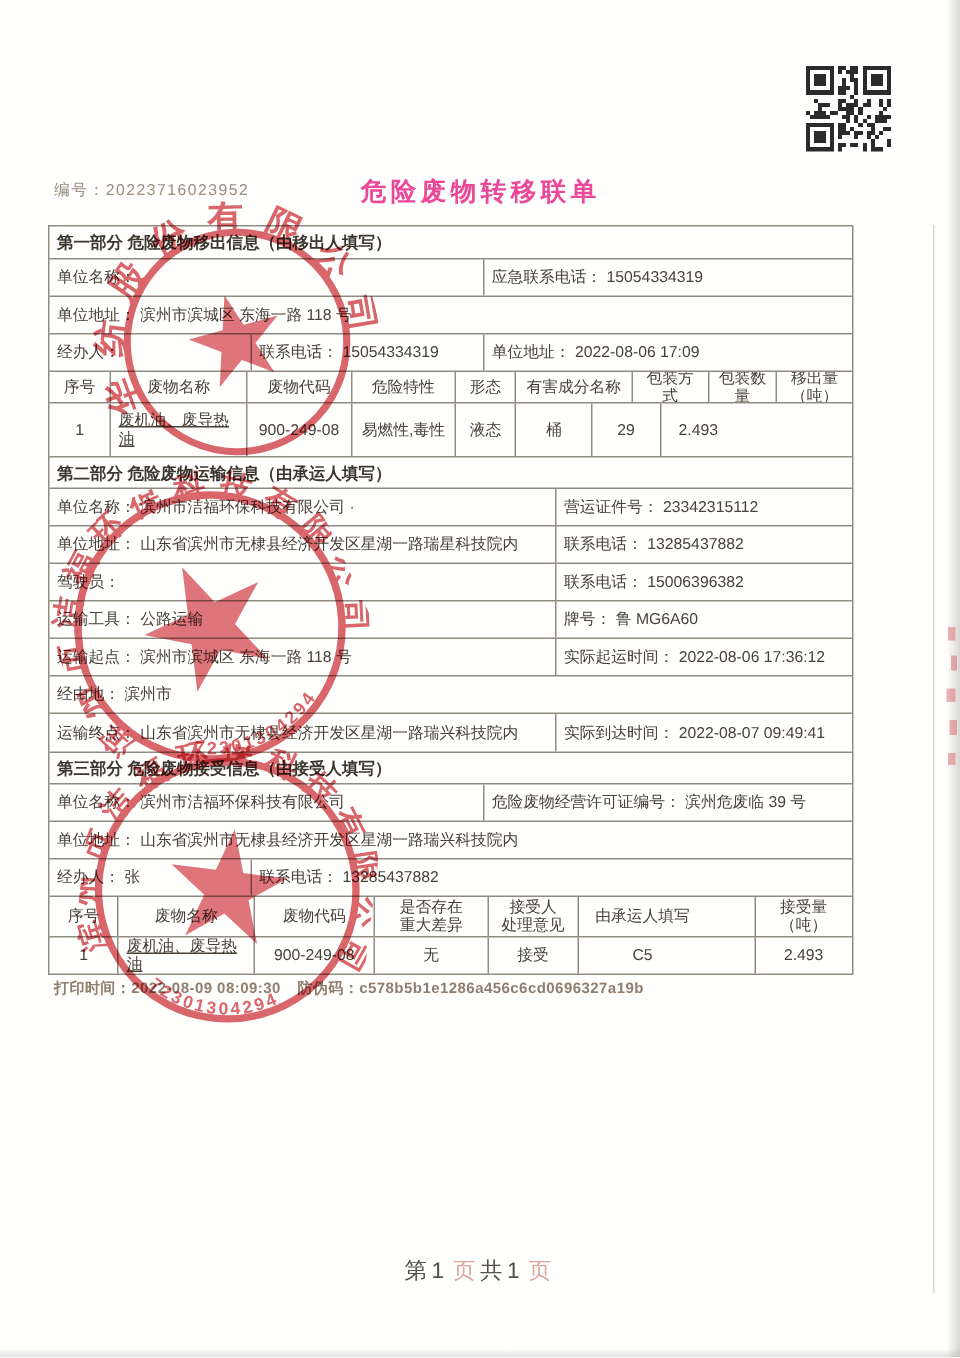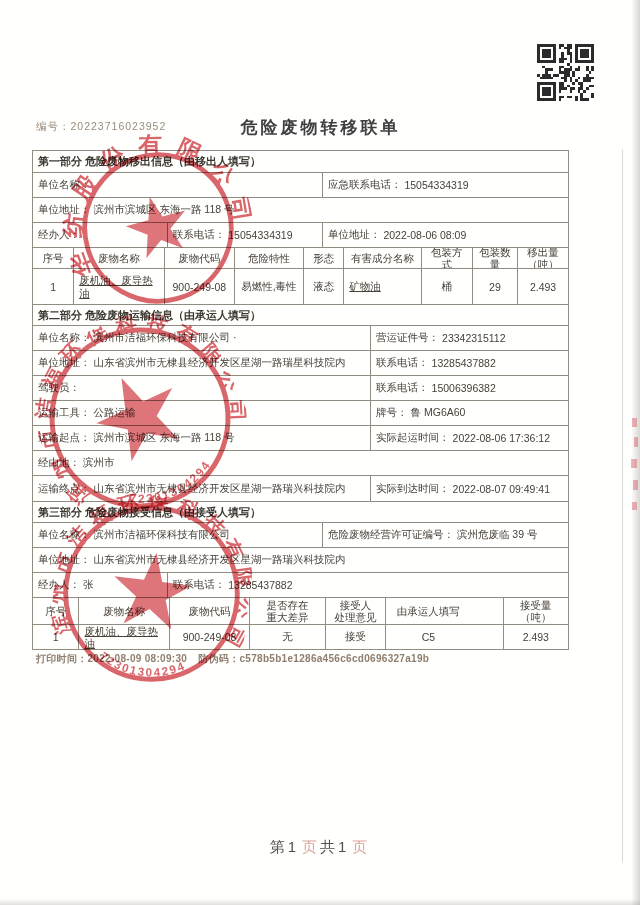--- a/index.html
+++ b/index.html
@@ -10,21 +10,21 @@
   
   .right-shadow{position:absolute;right:0;top:0;width:9px;height:100%;
         background:linear-gradient(to right,rgba(0,0,0,0),rgba(115,110,100,.28));}
   .bottom-shadow{position:absolute;left:0;bottom:0;width:100%;height:6px;
         background:linear-gradient(to bottom,rgba(0,0,0,0),rgba(115,110,100,.22));}
   .scan-line{position:absolute;left:622px;top:150px;width:1px;height:712px;background:rgba(150,144,132,.35);}
   .edge-mark{position:absolute;background:rgba(207,58,65,.38);}
   
   .doc-no{position:absolute;left:36px;top:120px;font-size:10.5px;color:#9a8d7c;letter-spacing:1px;}
   .doc-title{position:absolute;left:32px;top:116px;width:577px;text-align:center;
-        font-size:17px;font-weight:bold;letter-spacing:3px;color:#404040;}
+        font-size:17px;font-weight:bold;letter-spacing:3px;color:#ec4899;}
   .qr{position:absolute;left:537px;top:44px;width:57px;height:57px;fill:#2b2b2b;shape-rendering:crispEdges;}
   
   .tbl{position:absolute;left:32px;top:150px;width:537px;border:1px solid var(--line);font-size:10.5px;}
   .tr{display:flex;width:100%;}
   .tr + .tr{border-top:1px solid var(--line);}
   .td{padding:2px 5px;display:flex;align-items:center;overflow:hidden;}
   .td + .td{border-left:1px solid var(--line);}
   .sec{font-weight:bold;font-size:11px;color:#3c372f;}
   .lab{white-space:nowrap;}
   .val{margin-left:3px;white-space:nowrap;}
@@ -306,41 +306,40 @@
       <div class="td w25">
         <span class="lab">经办人：</span>
         <span class="val"></span>
       </div>
       <div class="td w29">
         <span class="lab">联系电话：</span>
         <span class="val">15054334319</span>
       </div>
       <div class="td w46">
         <span class="lab">单位地址：</span>
-        <span class="val">2022-08-06 08:09</span>
+        <span class="val">2022-08-06 17:09</span>
       </div>
     </div>
     <div class="tr h21">
       <div class="td c1 hc">序号</div>
       <div class="td c2 hc">废物名称</div>
       <div class="td c3 hc">废物代码</div>
       <div class="td c4 hc">危险特性</div>
       <div class="td c5 hc">形态</div>
       <div class="td c6 hc">有害成分名称</div>
       <div class="td c7 hc">包装方式</div>
       <div class="td c8 hc">包装数量</div>
       <div class="td c9 hc">移出量（吨）</div>
     </div>
     <div class="tr h36">
       <div class="td c1 cc">1</div>
       <div class="td c2 wn">废机油、废导热油</div>
       <div class="td c3 cc">900-249-08</div>
       <div class="td c4 cc">易燃性,毒性</div>
       <div class="td c5 cc">液态</div>
-      <div class="td c6 wn">矿物油</div>
       <div class="td c7 cc">桶</div>
       <div class="td c8 cc">29</div>
       <div class="td c9 cc">2.493</div>
     </div>
 
     <div class="tr h21">
         <div class="td w100 sec">第二部分  危险废物运输信息（由承运人填写）</div>
       </div>
     <div class="tr h25">
       <div class="td w63">

